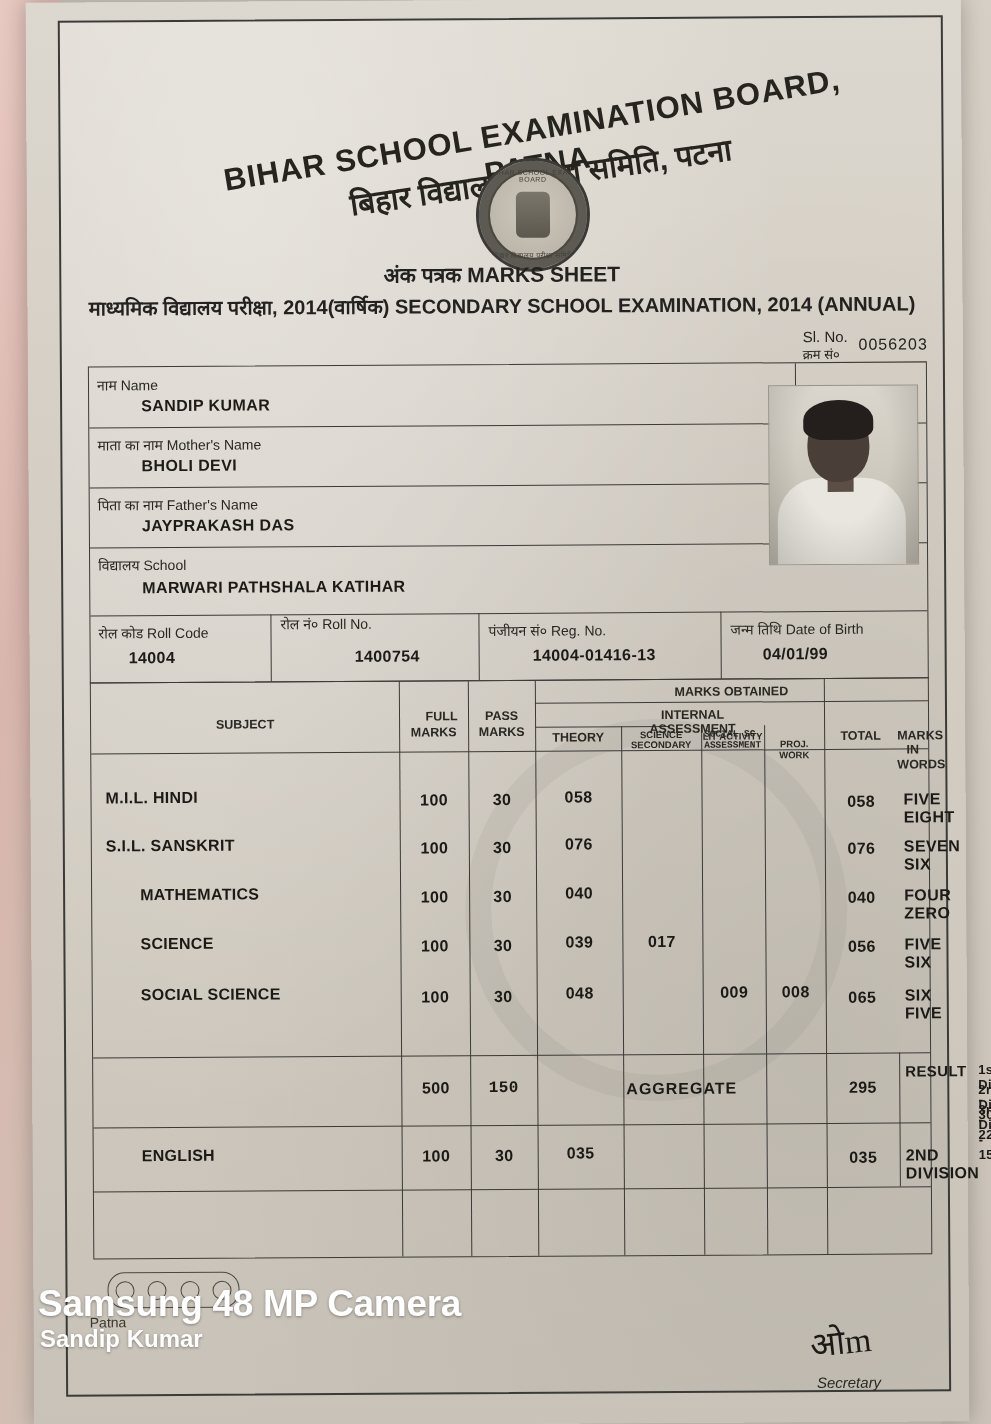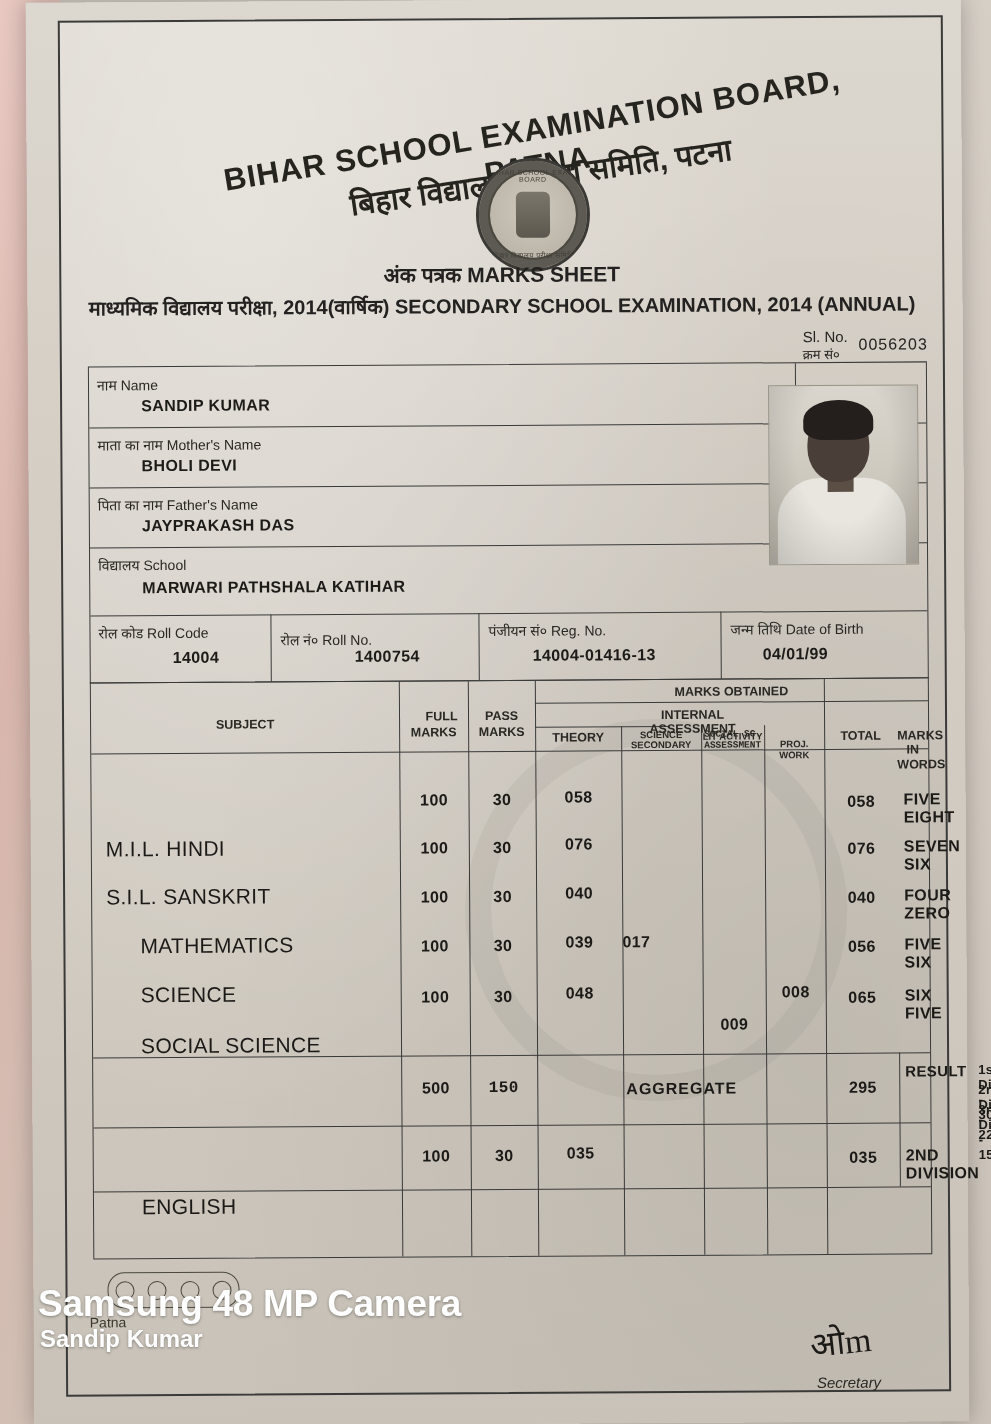--- a/index.html
+++ b/index.html
@@ -127,21 +127,21 @@
   .vline{position:absolute;top:0;bottom:0;border-left:1.4px solid #3a3a38;}
   
   .table{
     position:absolute;left:26px;top:660px;right:16px;height:575px;
     border:1.6px solid #3a3a38;
   }
   .tb-v{position:absolute;top:0;bottom:0;border-left:1.3px solid #3a3a38;}
   .tb-h{position:absolute;left:0;right:0;border-top:1.3px solid #3a3a38;}
   .th{position:absolute;font-size:12.5px;color:#2a2823;text-align:center;line-height:1.15;font-weight:bold;}
   .td{position:absolute;font-size:16px;color:#1c1a17;font-weight:bold;letter-spacing:.4px;}
-  .subj{position:absolute;font-size:21px;color:#1c1a17;font-weight:normal;letter-spacing:.3px;margin-top:48px;}
+  .subj{position:absolute;font-size:16px;color:#1c1a17;font-weight:bold;letter-spacing:.3px;}
   .tiny{font-size:9.5px;font-weight:bold;}
   
   .punches{
     position:absolute;left:40px;top:1250px;width:130px;height:34px;
     border:1.5px solid #4a4840;border-radius:17px;
     display:flex;align-items:center;justify-content:space-around;
   }
   .punch{width:17px;height:17px;border:1.4px solid #4a4840;border-radius:50%;}
   .patna{
     position:absolute;left:22px;top:1292px;font-size:14px;color:#3a382f;
@@ -219,23 +219,23 @@
       <div class="lbl" style="left:8px;top:68px;">माता का नाम  Mother's Name</div>
       <div class="val" style="left:52px;top:90px;">BHOLI DEVI</div>
 
       <div class="lbl" style="left:8px;top:128px;">पिता का नाम  Father's Name</div>
       <div class="val" style="left:52px;top:150px;">JAYPRAKASH DAS</div>
 
       <div class="lbl" style="left:8px;top:188px;">विद्यालय  School</div>
       <div class="val" style="left:52px;top:212px;">MARWARI PATHSHALA KATIHAR</div>
 
       <div class="lbl" style="left:8px;top:256px;">रोल कोड  Roll Code</div>
-      <div class="val" style="left:38px;top:282px;margin-left:44px;">14004</div>
-
-      <div class="lbl" style="left:190px;top:264px;">रोल नं०  Roll No.</div>
+      <div class="val" style="left:38px;top:282px;">14004</div>
+
+      <div class="lbl" style="left:190px;top:248px;">रोल नं०  Roll No.</div>
       <div class="val" style="left:250px;top:282px;margin-left:14px;">1400754</div>
 
       <div class="lbl" style="left:398px;top:256px;">पंजीयन सं०  Reg. No.</div>
       <div class="val" style="left:442px;top:282px;">14004-01416-13</div>
 
       <div class="lbl" style="left:640px;top:256px;">जन्म तिथि  Date of Birth</div>
       <div class="val" style="left:672px;top:282px;">04/01/99</div>
 
       <div class="photo">
         <div class="body"></div>
@@ -301,31 +301,31 @@
         <div class="td" style="left:444px;width:86px;top:204px;text-align:center;">040</div>
         <div class="td" style="left:733px;width:73px;top:210px;text-align:center;">040</div>
         <div class="td" style="left:812px;top:208px;">FOUR ZERO</div>
       </div>
 
       <div>
         <div class="subj" style="left:48px;top:252px;">SCIENCE</div>
         <div class="td" style="left:308px;width:69px;top:256px;text-align:center;">100</div>
         <div class="td" style="left:377px;width:67px;top:256px;text-align:center;">30</div>
         <div class="td" style="left:444px;width:86px;top:253px;text-align:center;">039</div>
-        <div class="td" style="left:530px;width:79px;top:253px;text-align:left;">017</div>
+        <div class="td" style="left:530px;width:79px;top:253px;text-align:center;">017</div>
         <div class="td" style="left:733px;width:73px;top:259px;text-align:center;">056</div>
         <div class="td" style="left:812px;top:257px;">FIVE SIX</div>
       </div>
 
       <div>
         <div class="subj" style="left:48px;top:303px;">SOCIAL SCIENCE</div>
         <div class="td" style="left:308px;width:69px;top:307px;text-align:center;">100</div>
         <div class="td" style="left:377px;width:67px;top:307px;text-align:center;">30</div>
         <div class="td" style="left:444px;width:86px;top:304px;text-align:center;">048</div>
-        <div class="td" style="left:610px;width:63px;top:304px;text-align:center;margin-top:32px;">009</div>
+        <div class="td" style="left:610px;width:63px;top:304px;text-align:center;">009</div>
         <div class="td" style="left:673px;width:60px;top:304px;text-align:center;">008</div>
         <div class="td" style="left:733px;width:73px;top:310px;text-align:center;">065</div>
         <div class="td" style="left:812px;top:308px;">SIX FIVE</div>
       </div>
 
       <div class="tb-h" style="top:374px;"></div>
       <div class="tb-h" style="top:444px;"></div>
       <div>
         <div class="td" style="left:308px;width:69px;top:398px;text-align:center;">500</div>
         <div class="td" style="left:377px;width:67px;top:398px;text-align:center;font-family:Liberation Mono, monospace;">150</div>

